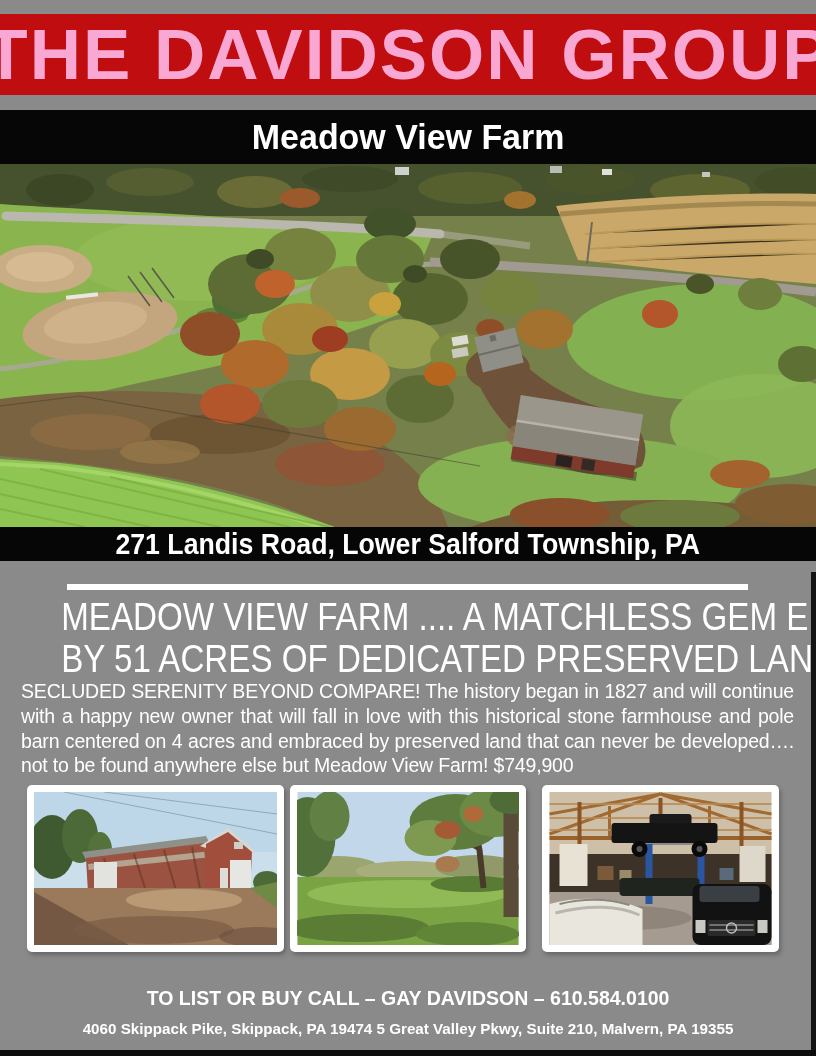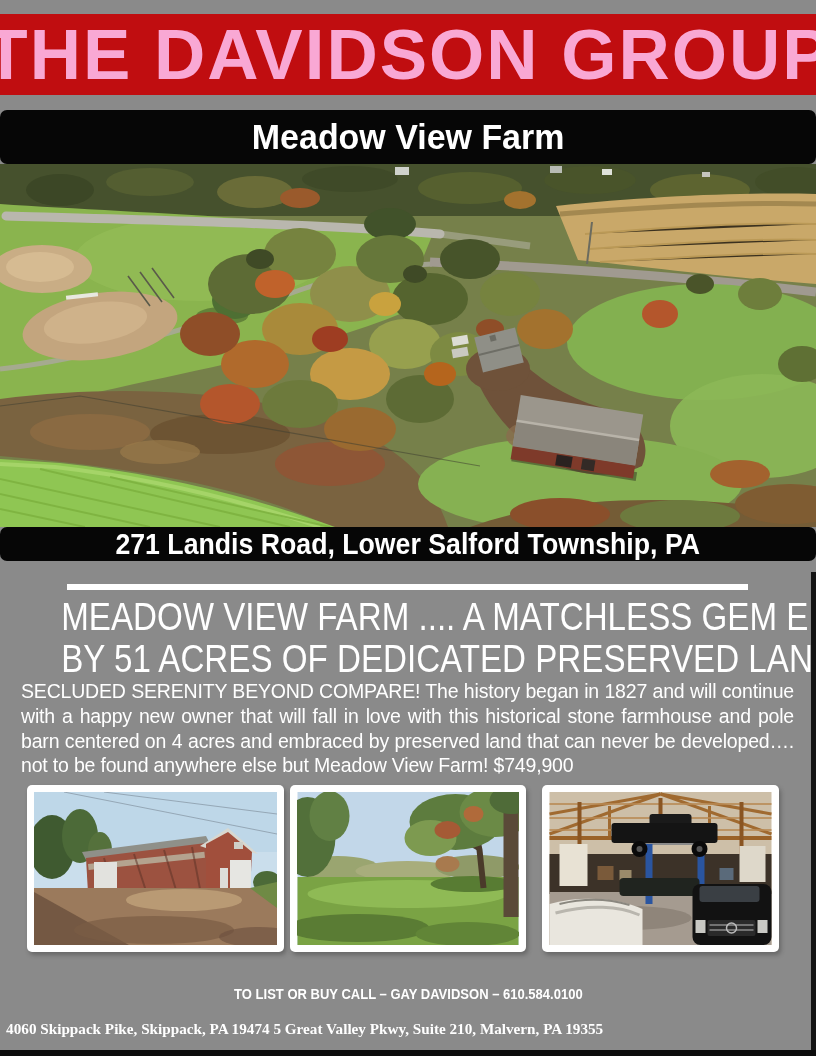--- a/index.html
+++ b/index.html
@@ -8,21 +8,21 @@
     background:#8a8a8a;overflow:hidden;
     font-family:"Liberation Sans",sans-serif;
   }
   .abs{position:absolute;}
   
   .banner-red{top:14px;left:0;right:0;height:81px;background:#c00d10;
     display:flex;align-items:center;justify-content:center;}
   .brand-title{font-family:Liberation Sans, sans-serif;font-weight:700;font-size:71px;
     color:#f9a8d4;letter-spacing:2px;white-space:nowrap;}
   
-  .bar{left:0;right:0;background:#060606;display:flex;align-items:center;justify-content:center;border-radius:7px;}
+  .bar{left:0;right:0;background:#060606;display:flex;align-items:center;justify-content:center;}
   .name-bar{top:110px;height:54px;}
   .name-bar span{color:#fff;font-weight:700;font-size:35px;transform:scaleX(.97);white-space:nowrap;}
   .addr-bar{top:527px;height:34px;}
   .addr-bar span{color:#fff;font-weight:700;font-size:29px;transform:scaleX(.92);white-space:nowrap;}
   
   .photo-main{top:164px;left:0;right:0;height:363px;background:#76804a;}
   .photo-main svg{display:block;width:816px;height:363px;}
   
   .divider{top:584px;left:67px;width:681px;height:6px;background:#ffffff;}
   .headline{top:596px;left:0;right:0;text-align:center;color:#ffffff;
@@ -31,23 +31,23 @@
   .desc{top:679px;left:21px;width:812px;margin:0;transform:scaleX(.952);transform-origin:0 0;
     color:#ffffff;font-size:20.5px;line-height:1.21;text-align:justify;letter-spacing:-.2px;}
   
   .thumb{top:785px;height:167px;background:#ffffff;border-radius:5px;padding:7px;
     box-sizing:border-box;box-shadow:2px 3px 4px rgba(40,40,40,.35);margin:0;}
   .thumb svg{display:block;width:100%;height:100%;}
   .t1{left:27px;width:257px;}
   .t2{left:290px;width:236px;}
   .t3{left:542px;width:237px;}
   
-  .contact{top:986px;left:0;right:0;text-align:center;color:#fff;font-size:14px;font-weight:700;}
+  .contact{top:986px;left:0;right:0;text-align:center;color:#fff;font-size:21px;font-weight:700;}
   .contact span{display:inline-block;transform:scaleX(.93);white-space:nowrap;}
-  .offices{top:1020px;left:0;right:0;color:#fff;font-size:15.5px;font-weight:700;font-family:Liberation Serif, serif;}
+  .offices{top:1020px;left:0;right:0;text-align:center;color:#fff;font-size:15.5px;font-weight:700;}
   .offices span{display:inline-block;transform:scaleX(.98);white-space:nowrap;}
   
   .edge-right{top:572px;right:0;width:5px;bottom:6px;background:#141414;}
   .edge-bottom{bottom:0;left:0;right:0;height:6px;background:#0c0c0c;}
 </style>
 </head>
 <body>
 
 <div id="flyer">
 

